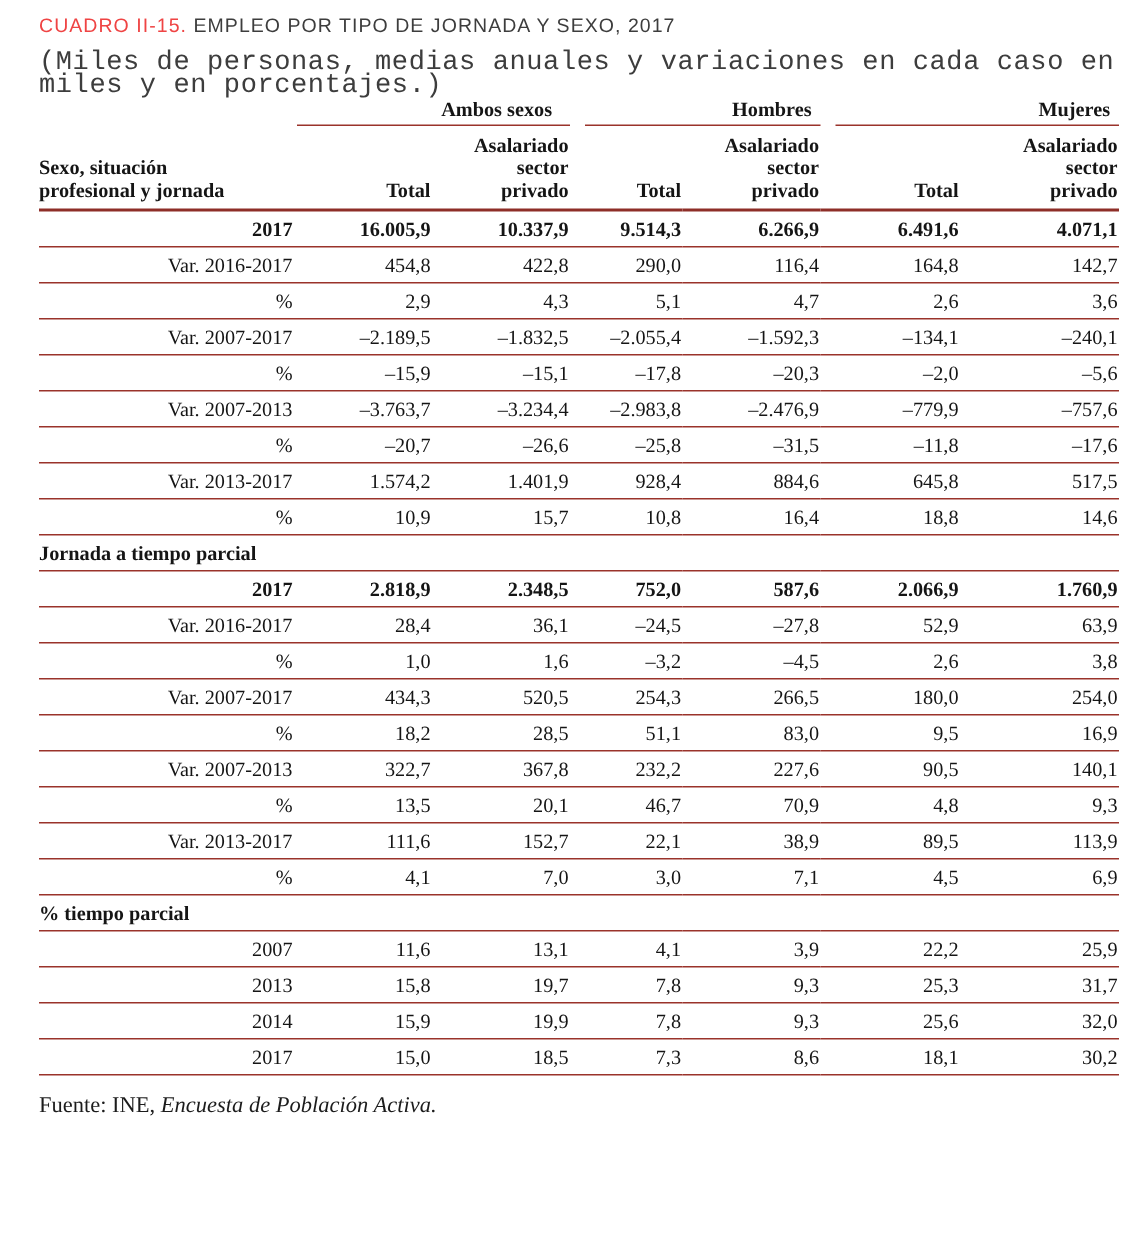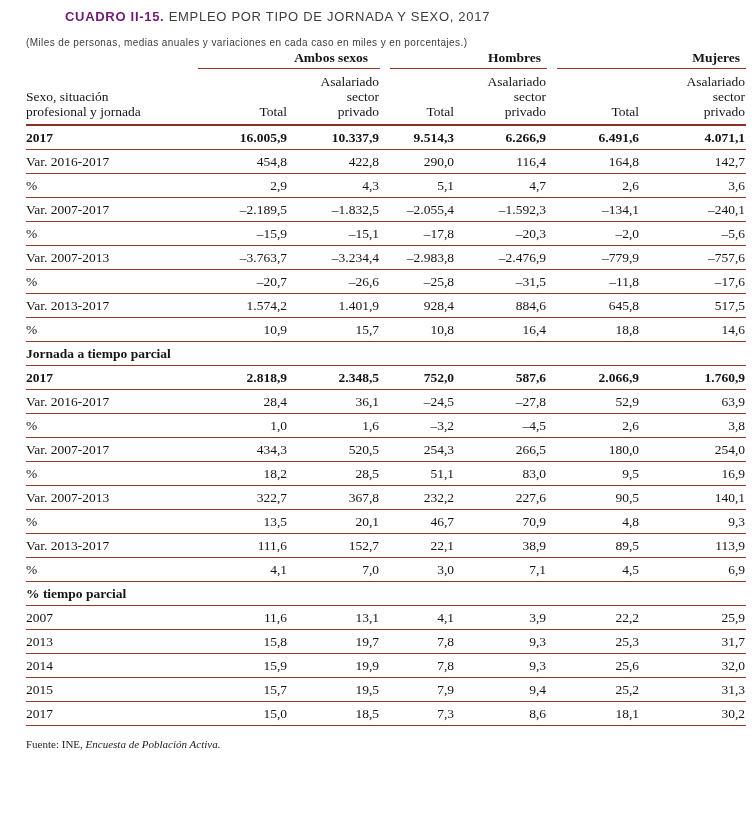--- a/index.html
+++ b/index.html
@@ -12,24 +12,24 @@
     overflow:hidden;
   }
   .page { padding:9px 6px 0 26px; }
 
   
   .caption {
     font-family:"Liberation Sans", sans-serif;
     font-size:13px; letter-spacing:.7px; color:#3d3d3d;
     line-height:16px;
   }
-  .caption .tag { color:#701a75; font-weight:bold;margin-left:39px; }
+  .caption .tag { color:#ef4444; font-weight:normal; }
   .subcaption {
-    font-family:Liberation Sans, sans-serif;
-    font-size:10px; letter-spacing:.4px; color:#3d3d3d;
+    font-family:Liberation Mono, monospace;
+    font-size:18px; letter-spacing:.4px; color:#3d3d3d;
     margin-top:10px; line-height:15px;
   }
 
   
   table {
     border-collapse:collapse; table-layout:fixed;
     width:720px; 
     font-size:13.5px; line-height:15px;
   }
   td, th { vertical-align:bottom; padding:0; font-weight:normal; text-align:right; }
@@ -39,43 +39,43 @@
   .group-inner {
     border-bottom:1px solid #9a332b;
     padding:0 6px 3px 0;
     margin-left:10px;
     font-weight:bold; white-space:nowrap;
   }
   td.group-as .group-inner { margin-left:2px; padding-right:12px; }
 
   tr.subhead-row td {
     border-bottom:2px solid #8e2e28;
-    font-weight:normal; padding:5px 1px 5px 0;
+    font-weight:bold; padding:5px 1px 5px 0;
   }
   td.stub-head {
     text-align:left; white-space:pre-line; font-weight:bold;
   }
   .wrap3 { white-space:pre-line; }
 
   
   tr.section-row td {
     text-align:left; font-weight:bold;
     border-bottom:1px solid #9a332b;
     padding:4px 0 4px 0;
   }
   tr.data-row td {
     border-bottom:1px solid #9a332b;
     padding:4px 1px 4px 0;
   }
-  tr.data-row td.rowlabel { text-align:left; padding-left:0; }
+  tr.data-row td.rowlabel { text-align:right; padding-left:0; }
   tr.bold-row td { font-weight:bold; }
 
   
   .source {
-    margin-top:12px; font-size:11px; color:#1c1c1c;
+    margin-top:12px; font-size:15px; color:#1c1c1c;
   }
   .source .it { font-style:italic; }
 </style>
 </head>
 <body>
 
 <div class="page">
 
   <div class="caption">
     <span class="tag">CUADRO II-15.</span><span> EMPLEO POR TIPO DE JORNADA Y SEXO, 2017</span>
@@ -313,29 +313,20 @@
         <tr class="data-row">
           <td class="rowlabel">2014</td>
           <td>15,9</td>
           <td>19,9</td>
           <td>7,8</td>
           <td>9,3</td>
           <td>25,6</td>
           <td>32,0</td>
         </tr>
         <tr class="data-row">
-          <td class="rowlabel">2015</td>
-          <td>15,7</td>
-          <td>19,5</td>
-          <td>7,9</td>
-          <td>9,4</td>
-          <td>25,2</td>
-          <td>31,3</td>
-        </tr>
-        <tr class="data-row">
           <td class="rowlabel">2017</td>
           <td>15,0</td>
           <td>18,5</td>
           <td>7,3</td>
           <td>8,6</td>
           <td>18,1</td>
           <td>30,2</td>
         </tr>
       </tbody>
   </table>

